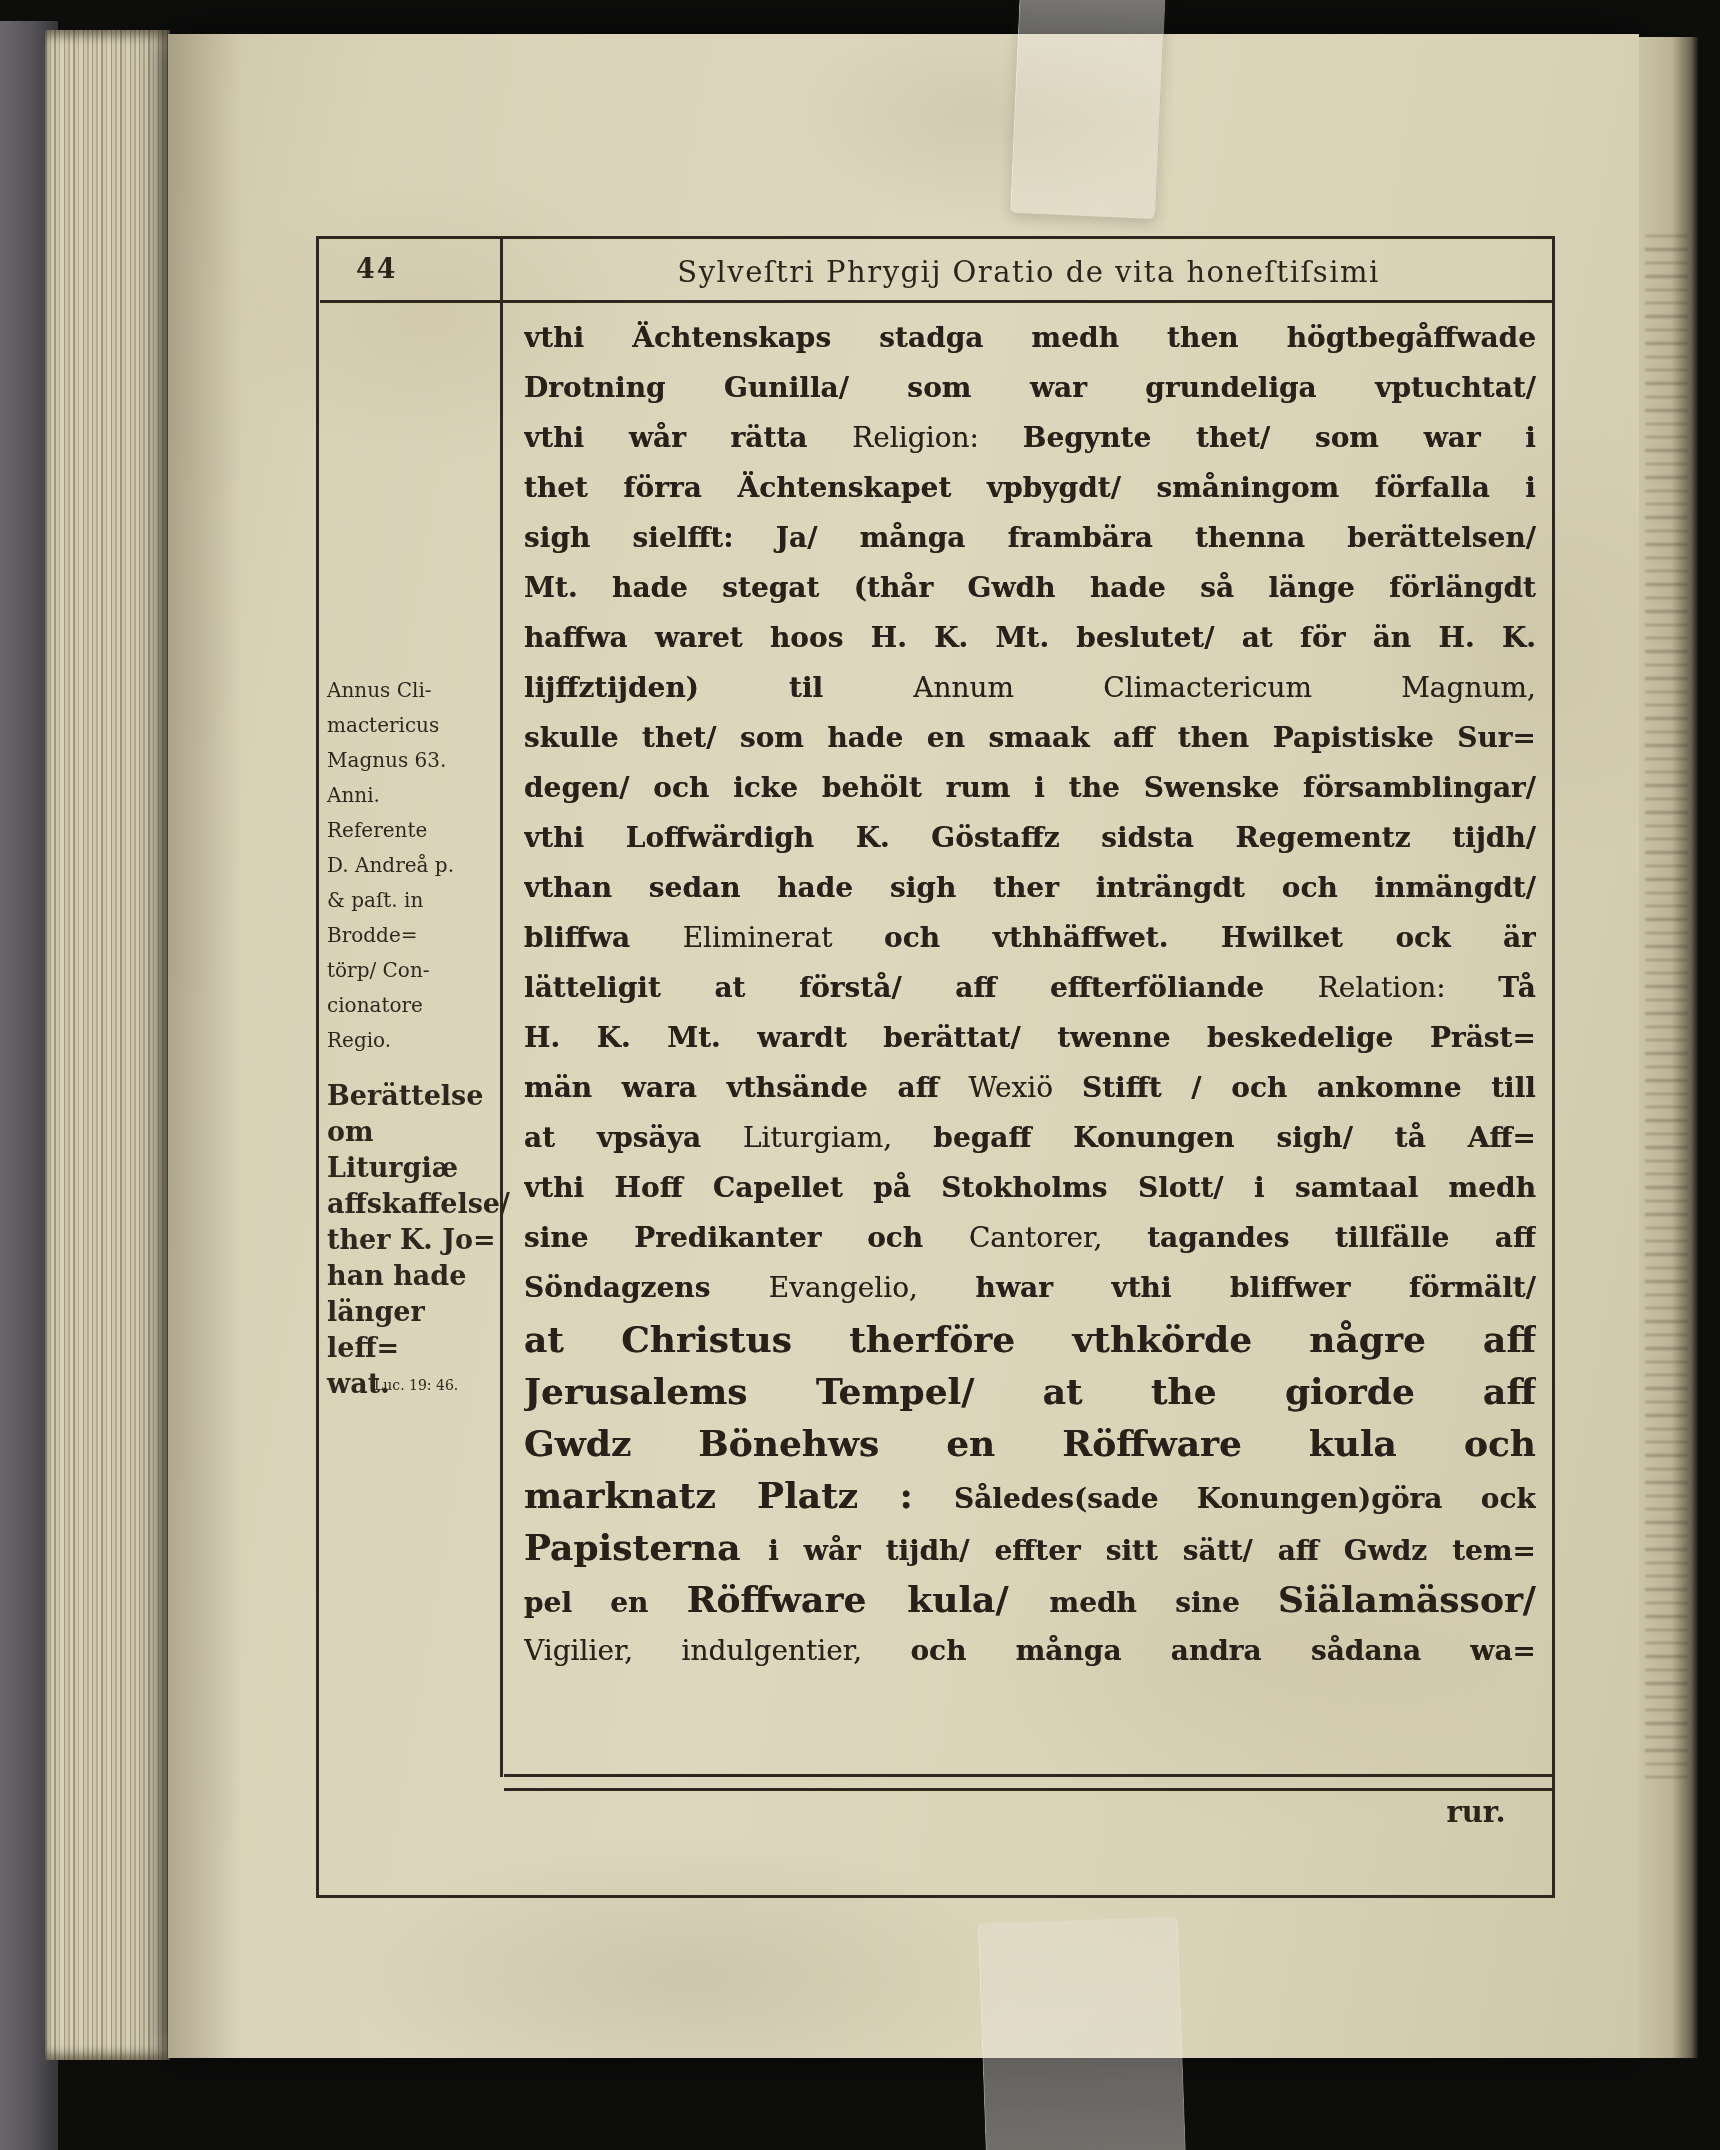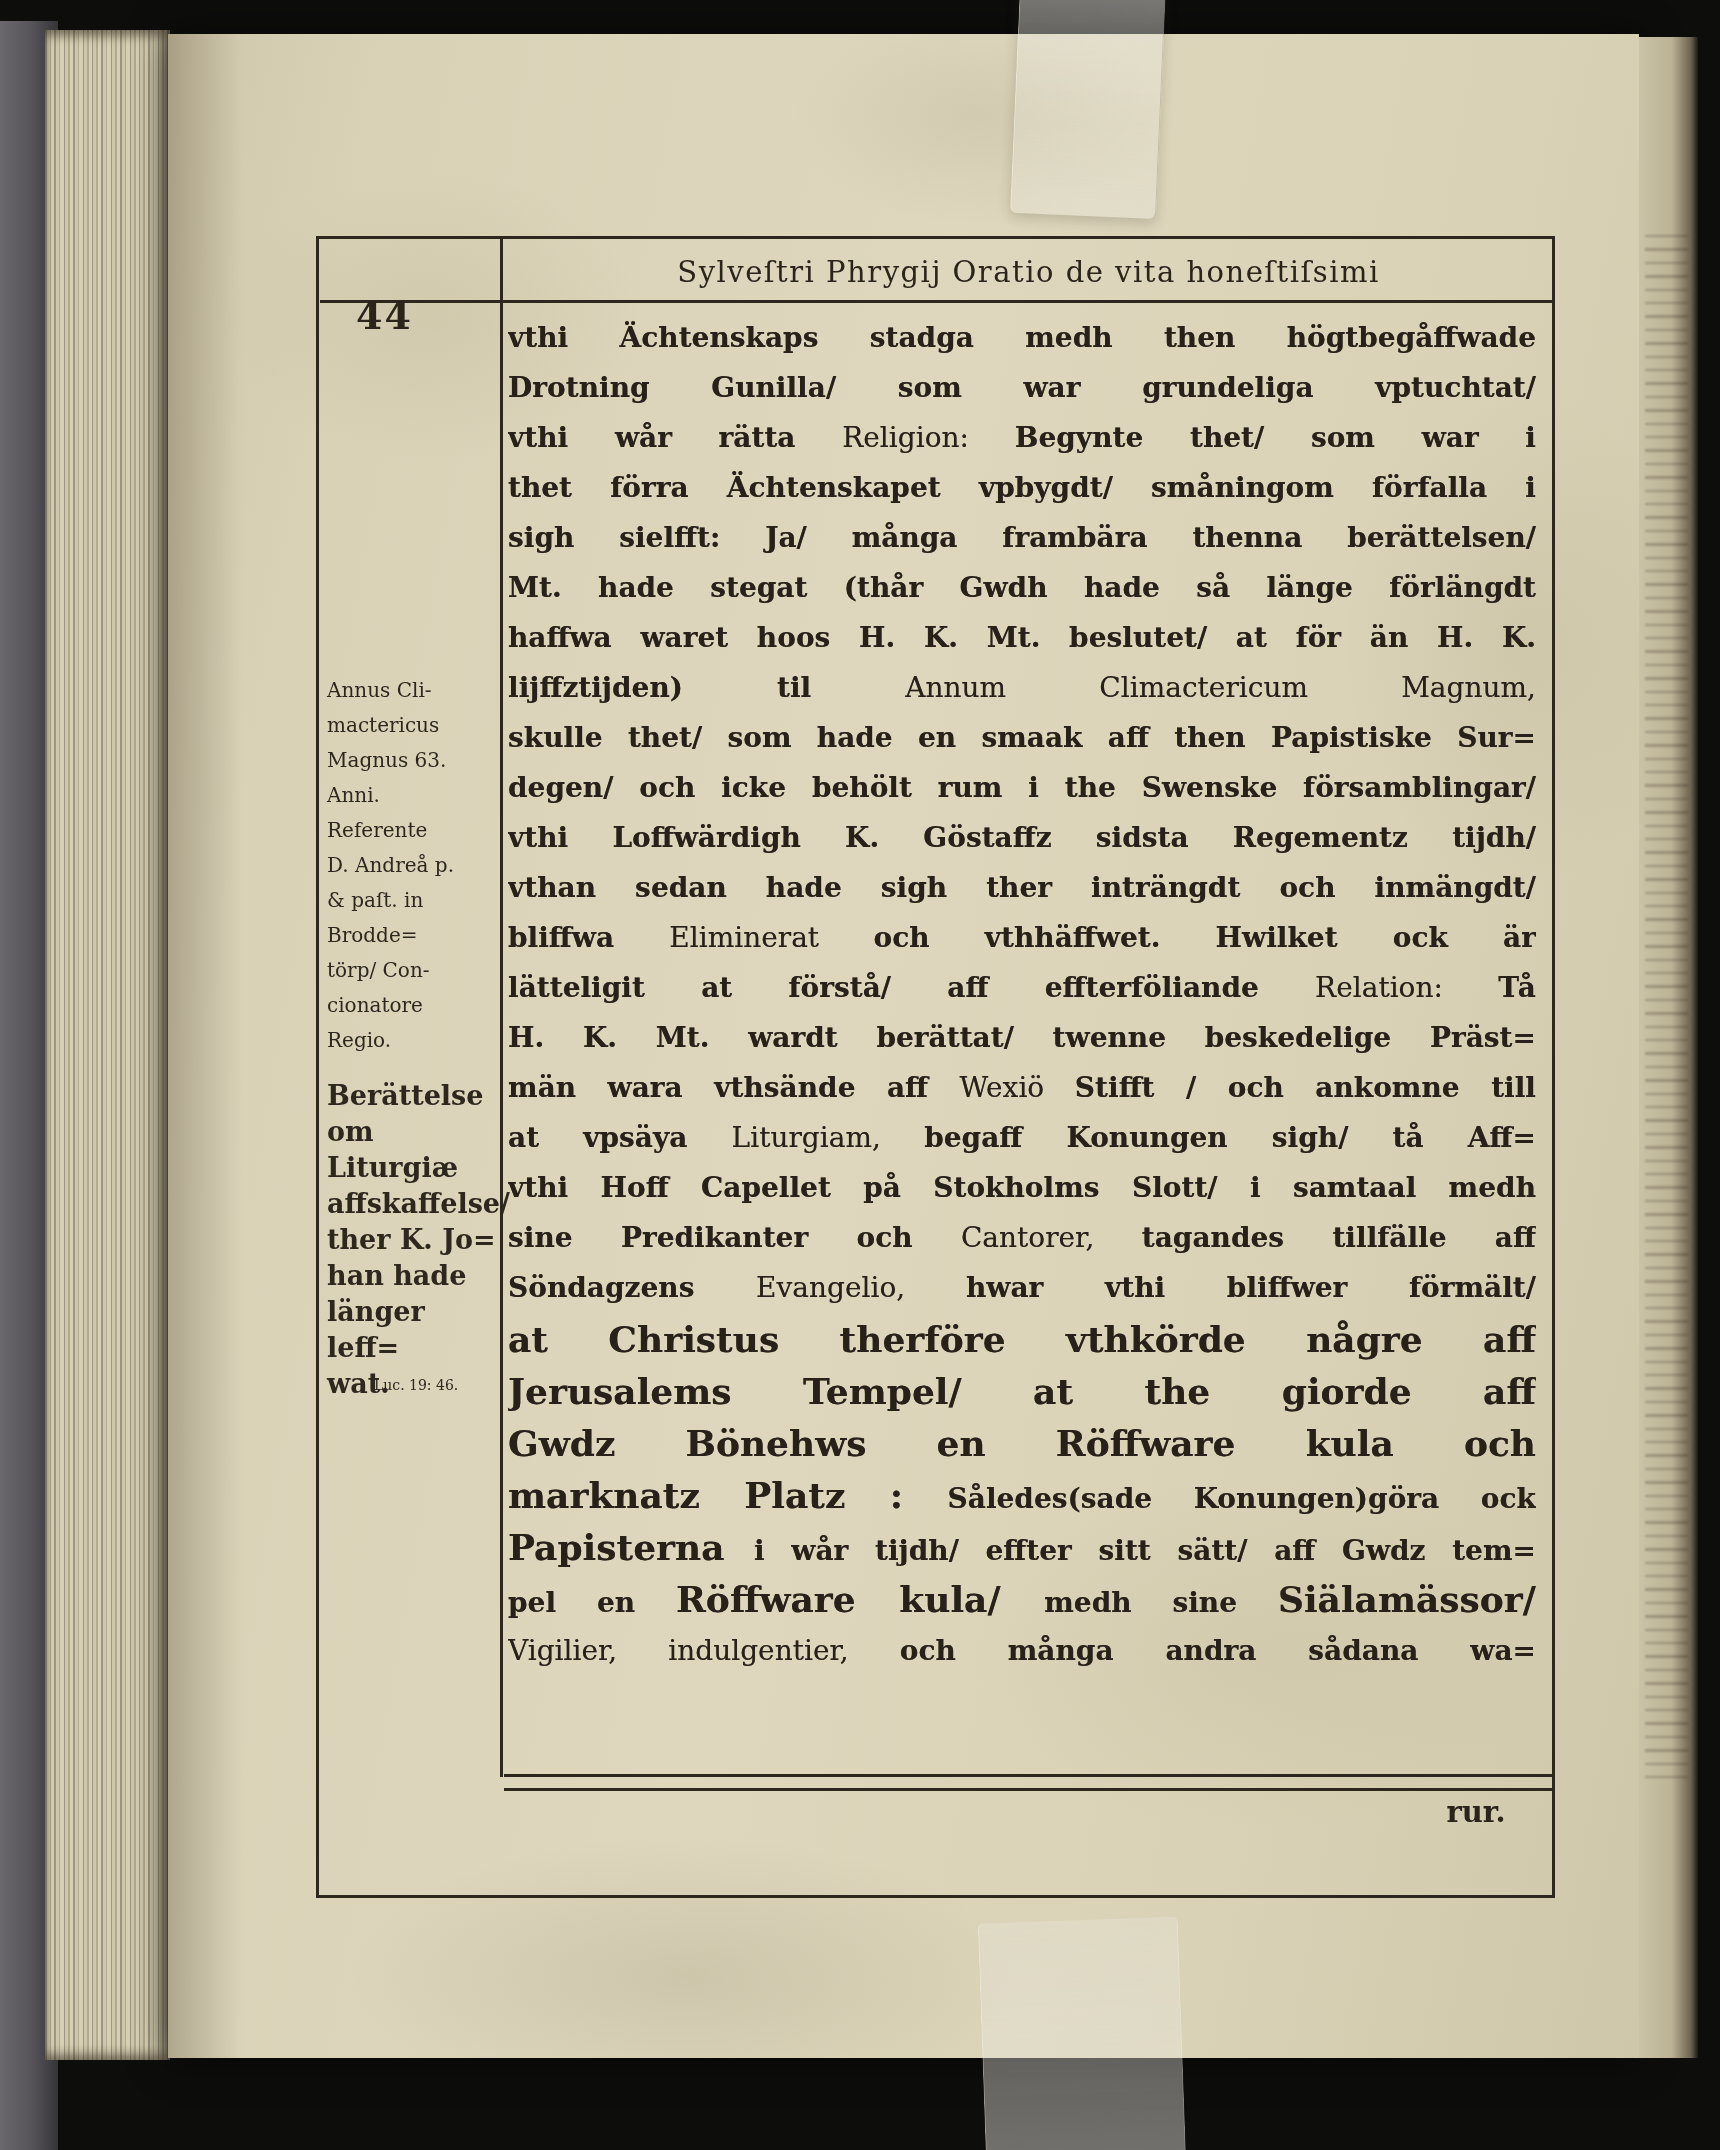--- a/index.html
+++ b/index.html
@@ -34,35 +34,35 @@
   
   .frame { position:absolute; left:148px; top:202px; width:1239px; height:1662px;
     border:3.5px solid #2e271d; }
   .header-rule { position:absolute; left:152px; top:266px; width:1232px; height:3px; background:#2e271d; }
   .divider { position:absolute; left:332px; top:205px; width:2.5px; height:1538px; background:#2e271d; }
   .bottom-rule { position:absolute; left:336px; width:1048px; background:#2e271d; }
   .bottom-rule.r1 { top:1740px; height:3px; }
   .bottom-rule.r2 { top:1754px; height:2.5px; }
 
   
-  .page-number { position:absolute; left:188px; top:219px; font-size:38px; font-weight:700; letter-spacing:2px;margin-top:40px; }
+  .page-number { position:absolute; left:188px; top:219px; font-size:27px; font-weight:700; letter-spacing:2px; }
   .running-title { position:absolute; left:346px; top:221px; width:1029px; text-align:center;
     font-size:29px; letter-spacing:1.5px; font-weight:400; }
 
   
   .mnote { position:absolute; left:159px; width:172px; color:#2e271e; }
   .mnote .mline { display:block; }
   .mnote1 { top:639px; font-size:20px; line-height:35px; }
   .mnote2 { top:1044px; font-size:27px; line-height:36px; font-weight:700; }
   .mnote3 { top:1335px; font-size:14px; line-height:32px;margin-left:47px; }
 
   
   .body-col { position:absolute; left:340px; top:279px; width:1028px; color:#28211a;
     text-shadow:0 0 0.5px rgba(43,36,27,.55); }
-  .bline { text-align:justify; text-align-last:justify; overflow:hidden; }
+  .bline { text-align:justify; text-align-last:justify; overflow:hidden;margin-left:16px; }
   .bline.nm { height:50px; line-height:50px; font-size:28px; }
   .bline.lg { height:52px; line-height:52px; font-size:28px; }
   .seg-fr  { font-weight:700; }
   .seg-an  { font-weight:400; }
   .seg-frL { font-weight:700; font-size:36px; }
 
   .catchword { position:absolute; left:1256px; top:1761px; width:104px; text-align:center;
     font-size:29px; font-weight:700; }
 
   

